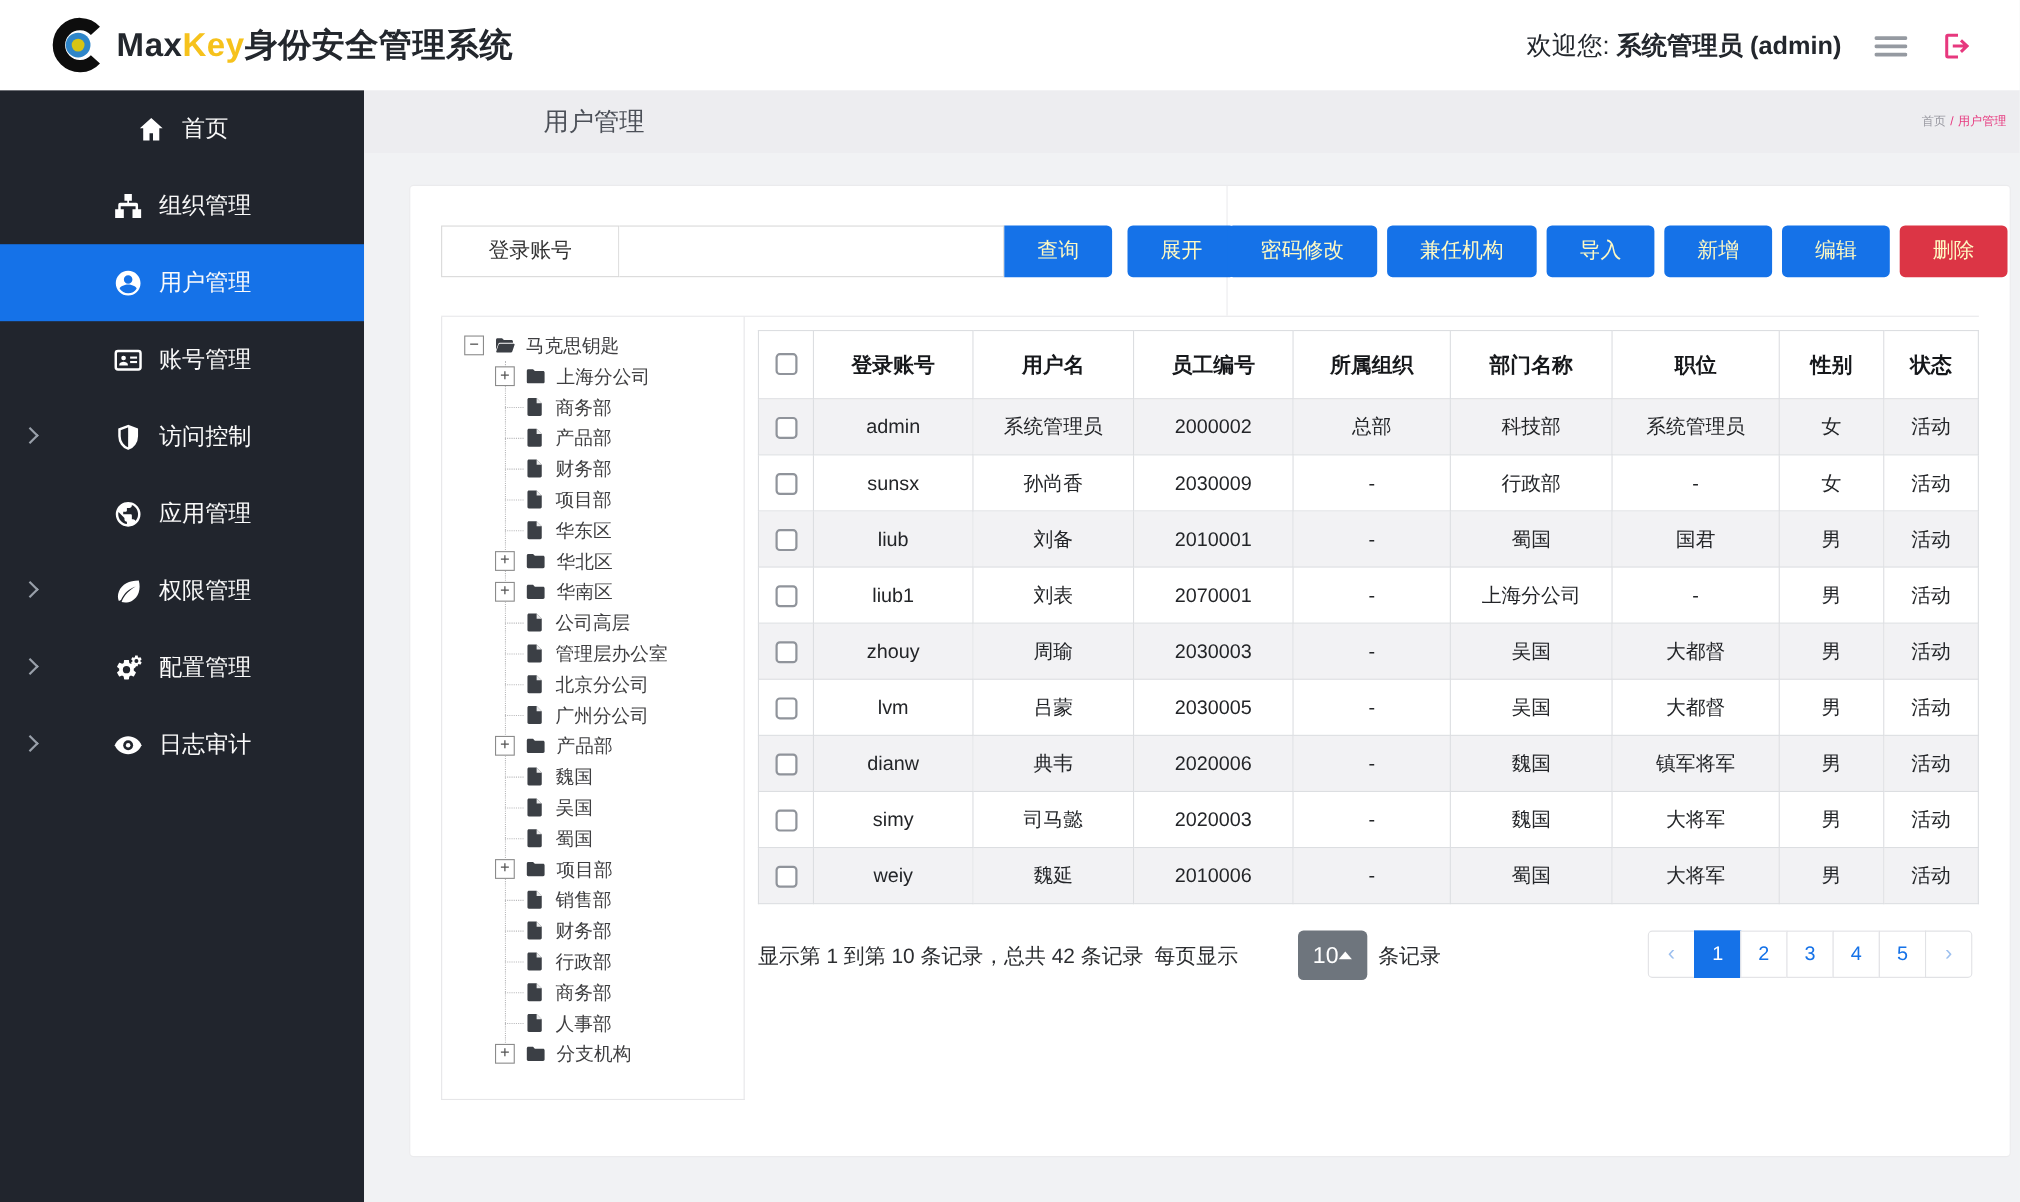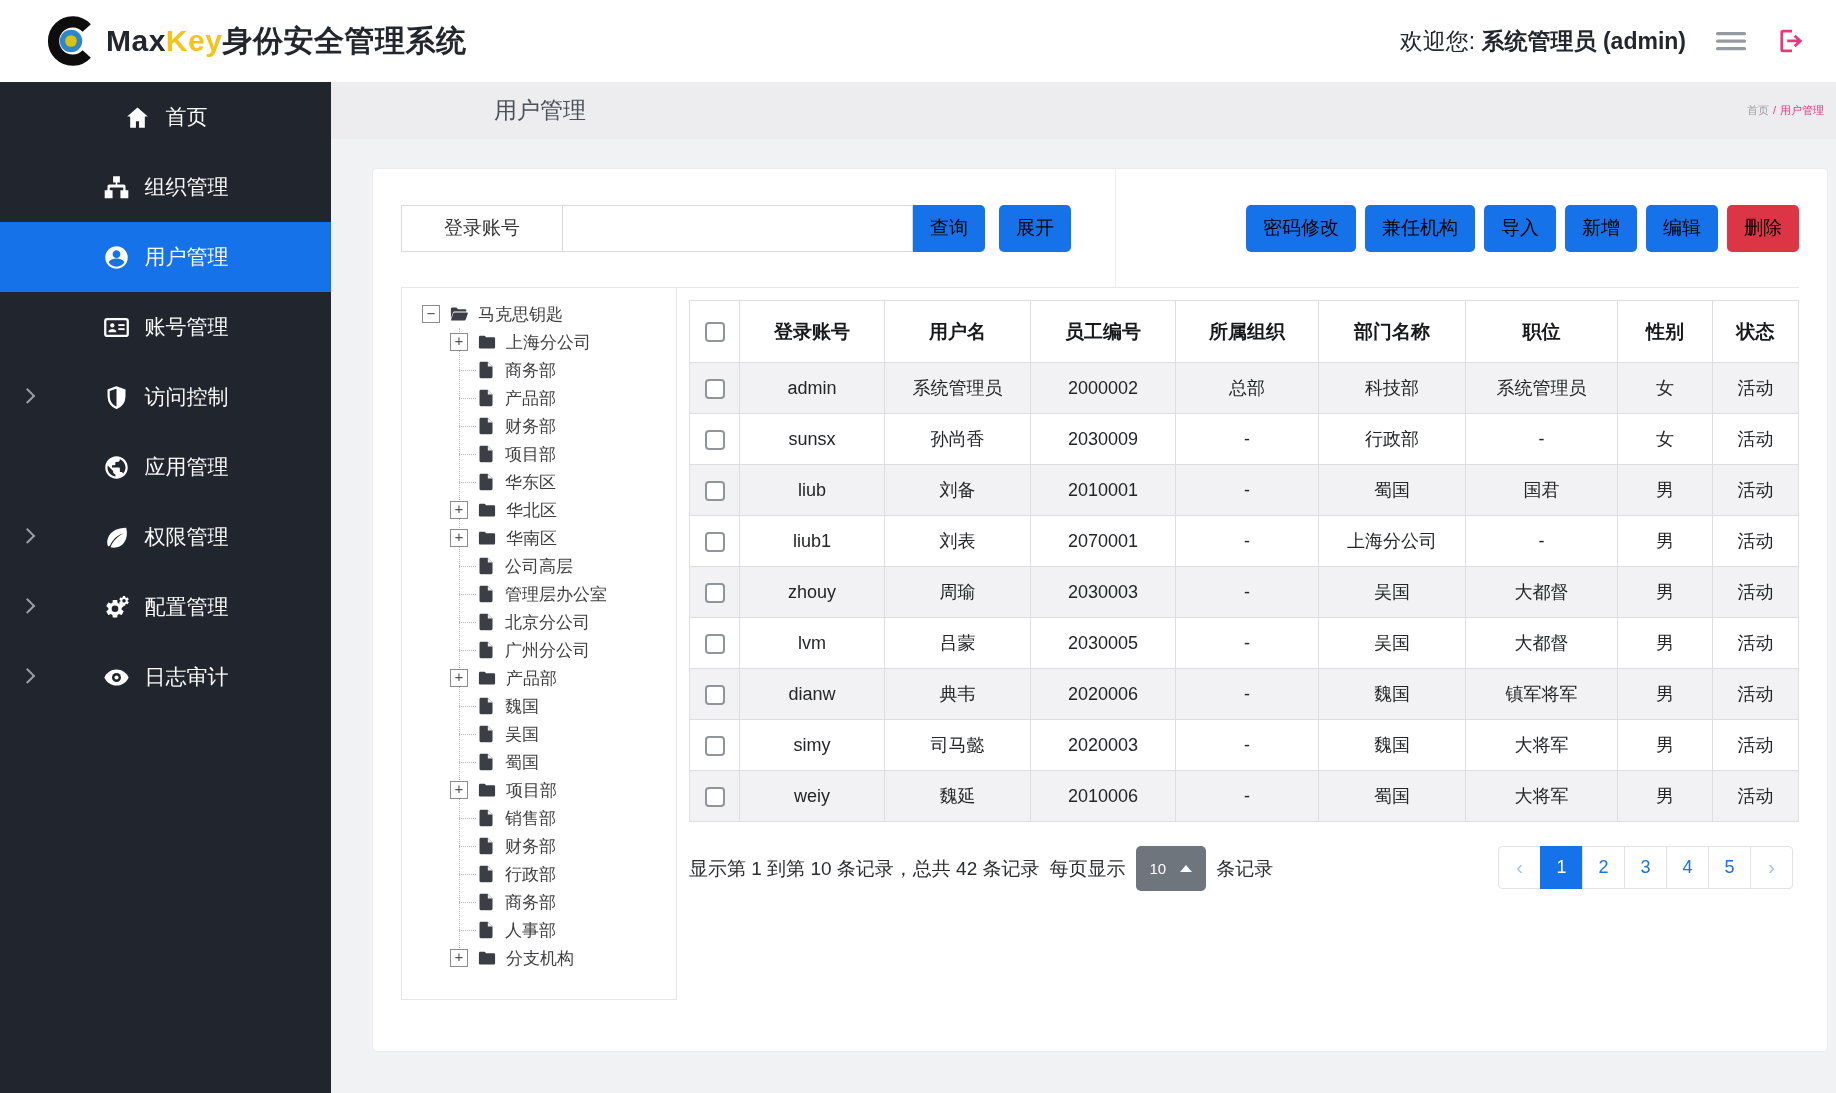--- a/index.html
+++ b/index.html
@@ -1,26 +1,26 @@
 <!DOCTYPE html>
 <html><head>
 <meta charset="utf-8">
 <style>
   * { margin:0; padding:0; box-sizing:border-box; }
   html,body { width:1836px; height:1093px; overflow:hidden;
     font-family:"Liberation Sans","DejaVu Sans",sans-serif; background:#f1f2f4; }
 
   
   .header { position:absolute; top:0; left:0; right:0; height:82px; background:#fff;
-    display:flex; align-items:center; justify-content:space-between; padding:0 30px 0 44px; z-index:5; }
+    display:flex; align-items:center; justify-content:space-between; padding:0 42px 0 44px; z-index:5; }
   .brand { display:flex; align-items:center; gap:8px; }
   .logo svg { width:54px; height:54px; display:block; }
   .brand-text { font-size:30px; font-weight:bold; color:#23272d; letter-spacing:.5px; }
   .brand-key { color:#f6c21c; }
-  .header-right { display:flex; align-items:center; gap:30px; }
+  .header-right { display:flex; align-items:flex-end; gap:30px; }
   .welcome { font-size:23px; color:#23272d; }
   .wl-user { font-weight:bold; }
   .hicon { display:inline-flex; cursor:pointer; }
   .hicon svg { width:30px; height:30px; }
 
   
   .sidebar { position:absolute; top:82px; left:0; width:331px; bottom:0; background:#21252d; }
   .side-item { height:70px; display:flex; align-items:center; justify-content:center; gap:15px;
     color:#fafafa; font-size:21px; position:relative; cursor:pointer; }
   .side-item.active { background:#1572e8; }
@@ -44,22 +44,22 @@
     height:884px; padding:0 28px; overflow:hidden; }
 
   
   .search-row { display:flex; align-items:center; height:118px; }
   .search-form { display:flex; align-items:center; height:100%; width:715px; flex:none;
     border-right:1px solid #ececee; }
   .sf-label { width:162px; height:47px; border:1px solid #d9d9d9; display:flex; align-items:center;
     justify-content:center; font-size:19px; color:#333; background:#fff; flex:none; }
   .sf-input { width:350px; height:47px; border:1px solid #d9d9d9; border-left:none; font-size:18px;
     padding:0 12px; outline:none; flex:none; }
-  .btn { height:47px; border:none; border-radius:5px; color:#000000; background:#1572e8; font-size:19px;
-    padding:0 17px; cursor:pointer; white-space:nowrap; font-family:inherit; }
+  .btn { height:47px; border:none; border-radius:5px; color:#fef9c3; background:#1572e8; font-size:19px;
+    padding:0 30px; cursor:pointer; white-space:nowrap; font-family:inherit; }
   .btn-query { border-radius:0 5px 5px 0; }
   .btn-expand { margin-left:14px; }
   .toolbar { margin-left:auto; display:flex; gap:9px; }
   .btn-danger { background:#dc3545; }
 
   
   .content-row { display:flex; gap:12px; border-top:1px solid #e8e8ea; }
   .tree-box { flex:none; width:276px; height:712px; border:1px solid #e6e6e8; border-top:none;
     position:relative; padding:12px 8px; overflow:hidden; }
   .tree-vline { position:absolute; left:57px; top:40px; height:630px; border-left:1px dotted #b9b9bb; }
@@ -81,22 +81,22 @@
   th,td { border:1px solid #dcdee1; text-align:center; overflow:hidden; }
   th { height:62px; font-size:19px; font-weight:bold; color:#16181b; background:#fff; }
   td { height:51px; font-size:18px; color:#232528; }
   tbody tr:nth-child(odd) td { background:#f2f2f4; }
   .cb { width:20px; height:20px; border:2px solid #90949b; border-radius:4px; background:#fff;
     display:inline-block; vertical-align:middle; cursor:pointer; }
 
   .table-footer { display:flex; align-items:flex-start; justify-content:space-between; margin-top:24px; }
   .pg-info { font-size:19px; color:#2b2d30; display:flex; align-items:center; gap:10px; }
   .page-size-btn { background:#6e757d; color:#fff; border:none; border-radius:5px; height:45px;
-    padding:0 14px; font-size:15px; display:flex; align-items:center; gap:14px; cursor:pointer;
-    font-family:inherit; }
+    padding:0 14px; font-size:21px; display:flex; align-items:center; gap:0; cursor:pointer;
+    font-family:inherit;margin-left:44px; }
   .caret-up { width:0; height:0; border-left:6px solid transparent; border-right:6px solid transparent;
     border-bottom:7px solid #fff; display:inline-block; }
   .pagination { display:flex; margin-right:6px; }
   .pg-item { min-width:43px; height:43px; border:1px solid #e1e2e5; background:#fff; color:#1572e8;
     font-size:18px; display:flex; align-items:center; justify-content:center; margin-left:-1px;
     cursor:pointer; }
   .pg-item.first { border-radius:4px 0 0 4px; margin-left:0; }
   .pg-item.last { border-radius:0 4px 4px 0; }
   .pg-item.active { background:#1572e8; border-color:#1572e8; color:#fff; }
   .pg-item.nav { color:#9dc0ef; font-size:20px; }

